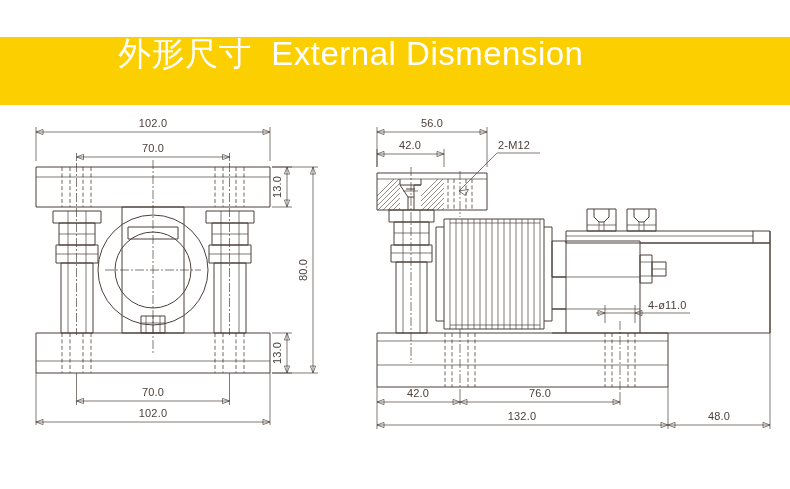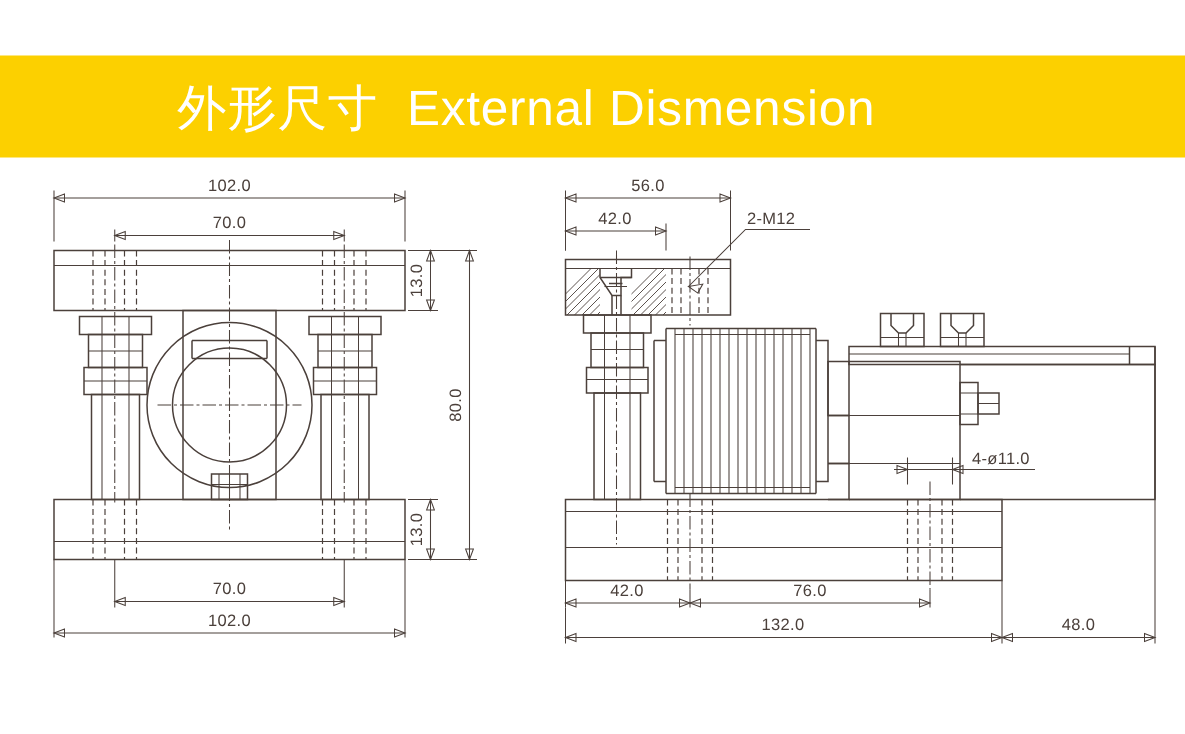--- a/index.html
+++ b/index.html
@@ -21,21 +21,21 @@
     background: #ffffff;
   }
   #banner {
     position: absolute;
     left: 0;
     top: 37px;
     width: 790px;
     height: 68px;
     background: #fcd000;
     display: flex;
-    align-items: center;
+    align-items: flex-start;
   }
   #banner-title {
     color: #ffffff;
     font-size: 33px;
     font-weight: 500;
     letter-spacing: 0.5px;
     margin-left: 118px;
     line-height: 1;
     white-space: pre;
     font-family: "Liberation Sans", sans-serif;

